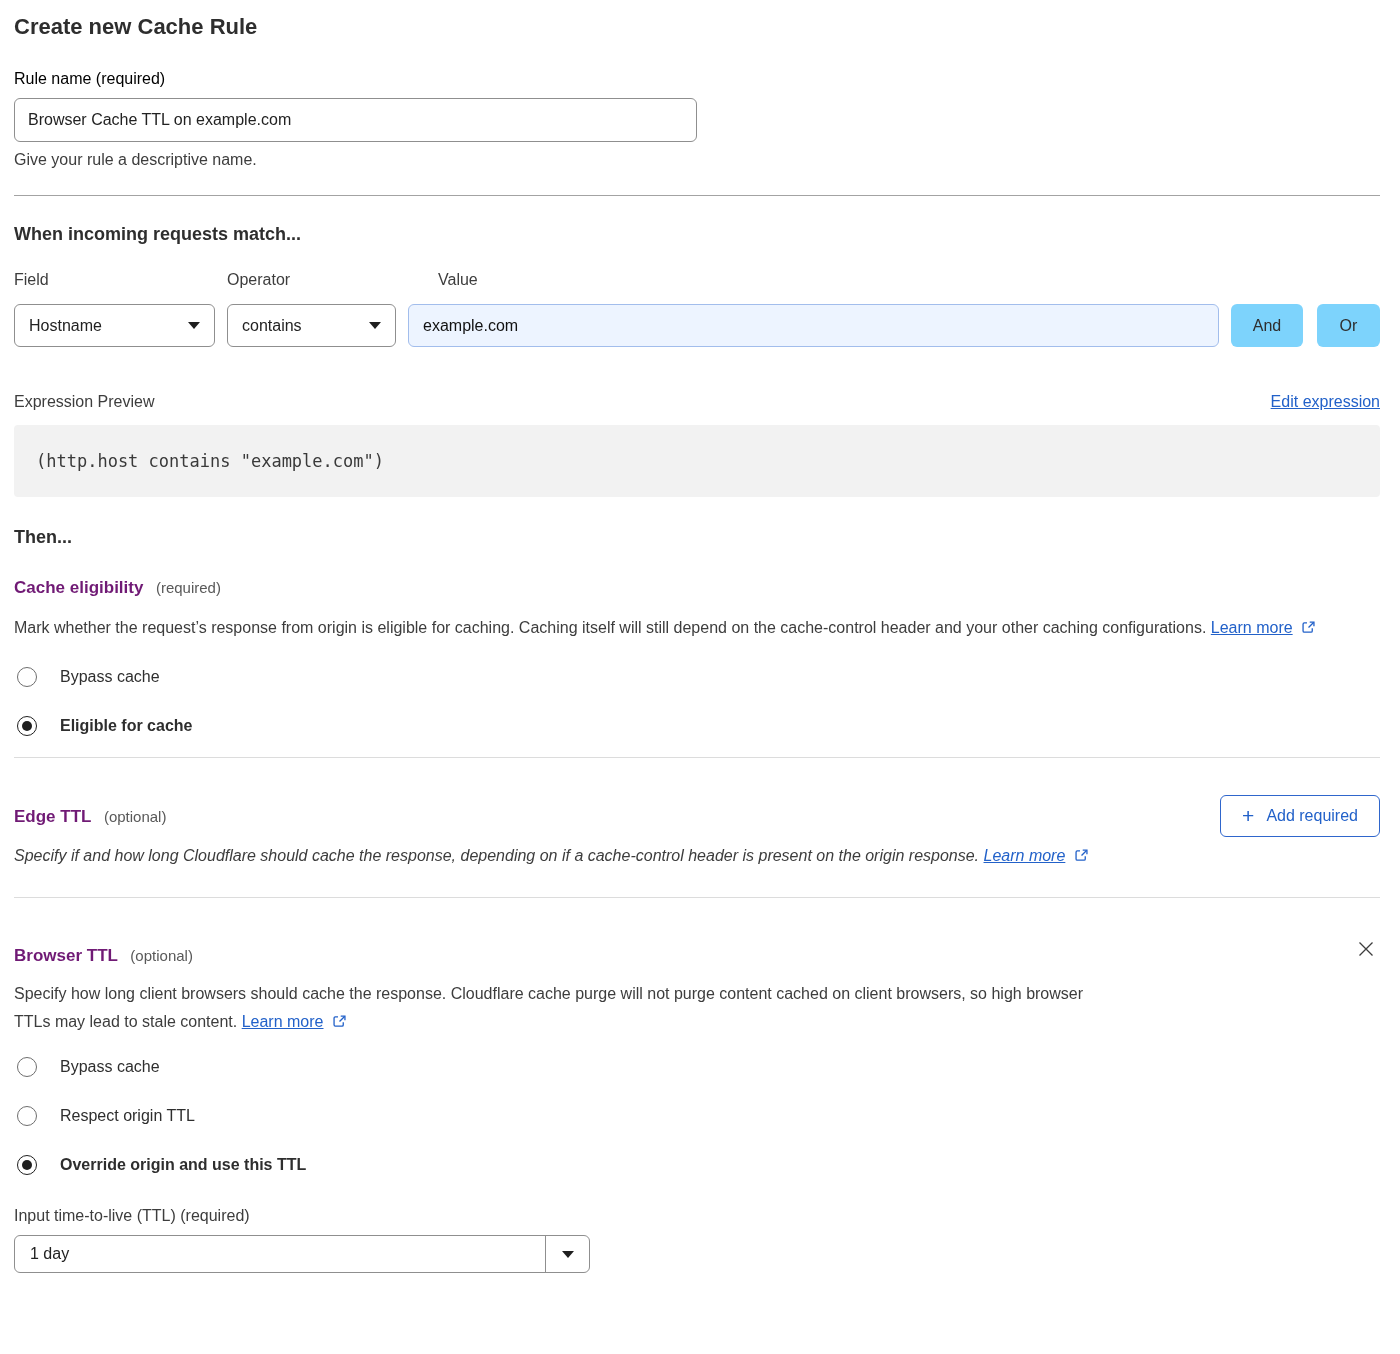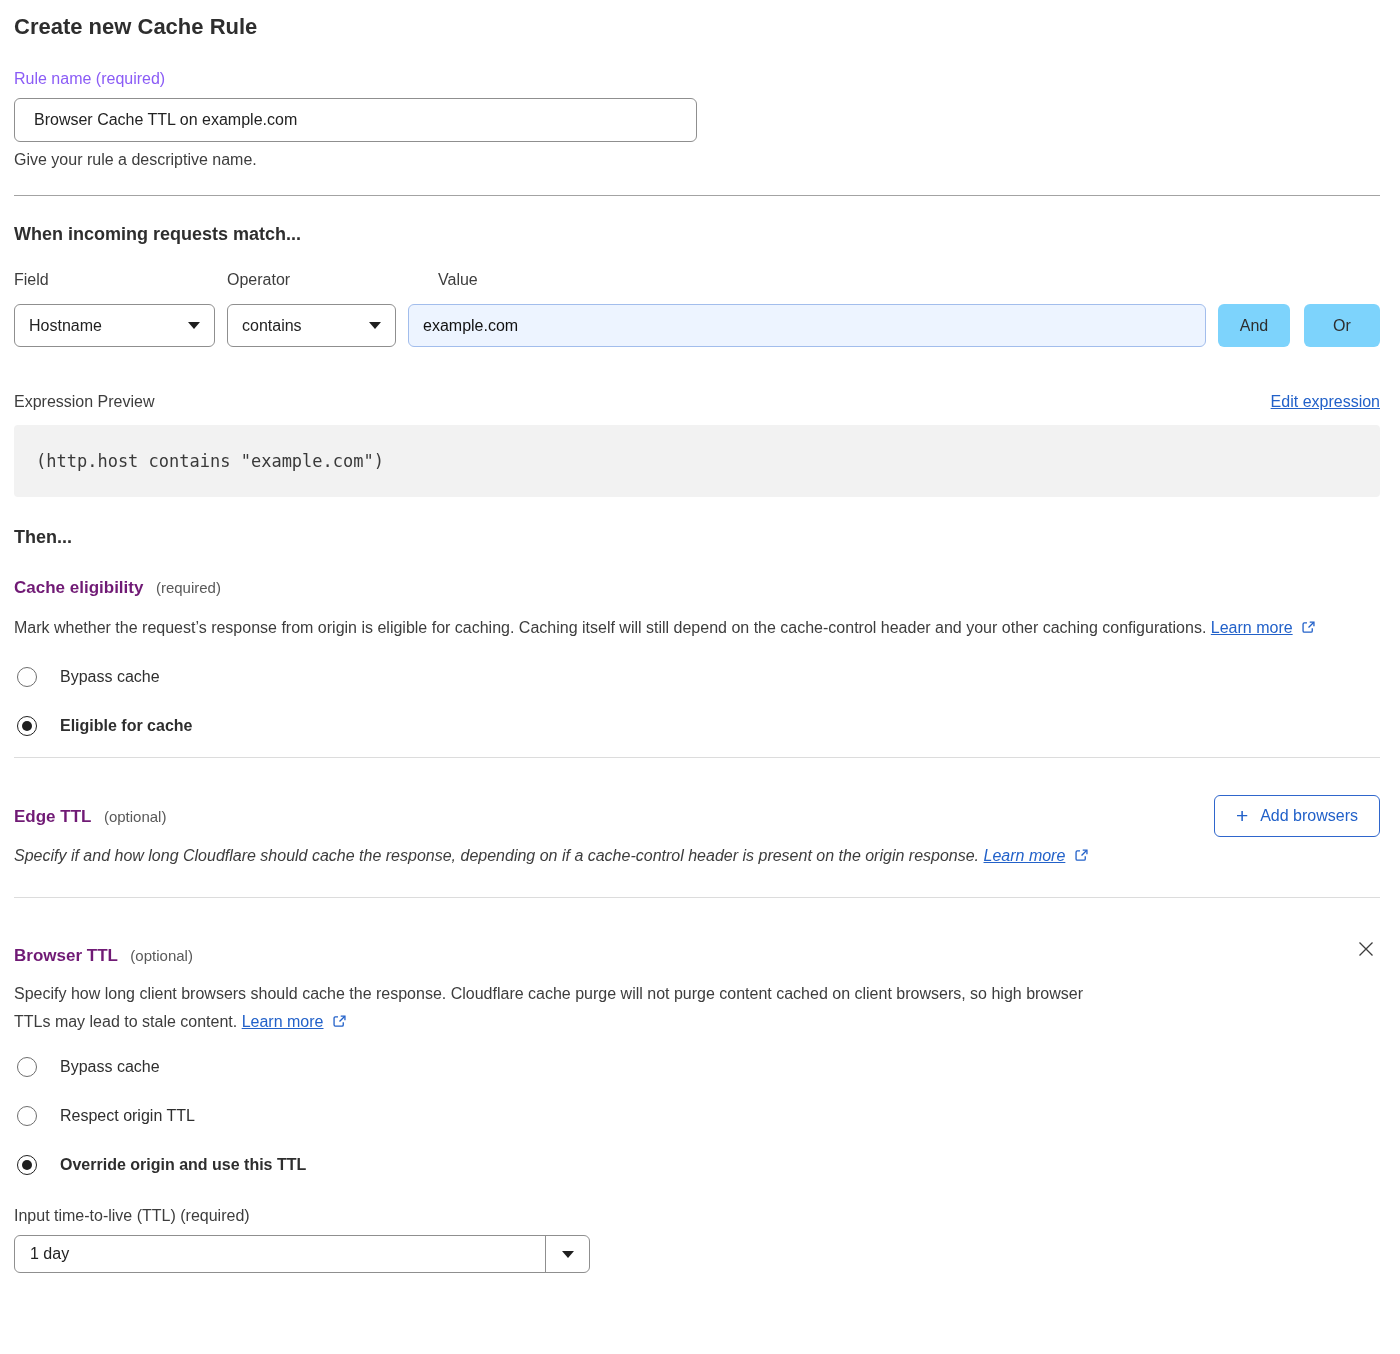--- a/index.html
+++ b/index.html
@@ -7,24 +7,24 @@
   body {
     width: 1400px; min-height: 1354px;
     font-family: "Liberation Sans", sans-serif;
     color: #3d3d3d; font-size: 16px;
   }
   .container { padding: 14px 20px 0 14px; }
 
   h1.page-title { font-size: 22px; font-weight: 700; color: #2e2e2e; line-height: 26px; }
   .section-heading { font-size: 18px; font-weight: 700; color: #2e2e2e; line-height: 22px; }
 
-  .field-label { margin-top: 29px; color: #8b5cf6; line-height: 19px; }
+  .field-label { margin-top: 29px; color: #000000; line-height: 19px; }
   .text-input {
     display: block; margin-top: 10px; width: 683px; height: 44px;
-    border: 1px solid #8f8f8f; border-radius: 6px; padding: 0 19px;
+    border: 1px solid #8f8f8f; border-radius: 6px; padding: 0 13px;
     font-size: 16px; font-family: "Liberation Sans", sans-serif; color: #222;
     background: #fff; outline: none;
   }
   .help-text { margin-top: 8px; line-height: 19px; color: #3d3d3d; }
 
   hr.divider { border: none; border-top: 1px solid #a3a3a3; margin-top: 26px; }
   hr.divider-light { border: none; border-top: 1px solid #dcdcdc; }
 
   .match-heading { margin-top: 27px; }
 
@@ -43,21 +43,21 @@
   .value-input {
     flex: 1; height: 43px; background: #edf4ff; border: 1px solid #a2bdec;
     border-radius: 6px; padding: 8px 14px; font-size: 16px; color: #111;
     font-family: "Liberation Sans", sans-serif; outline: none;
   }
   .btn-gray {
     border: none; background: #7dd3fc; color: #2e2e2e; font-size: 16px;
     border-radius: 6px; height: 43px; cursor: pointer; font-family: "Liberation Sans", sans-serif;
   }
   .btn-and { width: 72px; margin-left: 12px; }
-  .btn-or { width: 76px; margin-left: 14px; }
+  .btn-or { width: 63px; margin-left: 14px; }
   .eg-help { margin-top: 8px; margin-left: 423px; line-height: 19px; }
 
   .expr-row { display: flex; justify-content: space-between; align-items: flex-end; margin-top: 46px; }
   a.link { color: #2261c9; text-decoration: underline; cursor: pointer; }
   .code-block {
     margin-top: 14px; height: 72px; background: #f2f2f2; border-radius: 4px;
     display: flex; align-items: center; padding-left: 22px;
     font-family: "DejaVu Sans Mono", "Liberation Mono", monospace;
     font-size: 17px; color: #3a3a3a;
   }
@@ -195,21 +195,21 @@
         <a class="link">Learn more</a>
         <svg class="ext-icon" width="15" height="15" viewBox="0 0 16 16">
           <path d="M6.4 3.1 H3.5 a1.3 1.3 0 0 0 -1.3 1.3 v7.2 a1.3 1.3 0 0 0 1.3 1.3 h7.2 a1.3 1.3 0 0 0 1.3 -1.3 V8.7" fill="none" stroke="#2261c9" stroke-width="1.4"></path>
           <path d="M9.3 2.2 h4.5 v4.5" fill="none" stroke="#2261c9" stroke-width="1.4"></path>
           <path d="M13.4 2.6 L8 8" fill="none" stroke="#2261c9" stroke-width="1.4"></path>
         </svg>
       </p>
     </div>
     <button class="btn-add-setting">
       <span class="plus">+</span>
-      <span>Add browsers</span>
+      <span>Add required</span>
     </button>
   </div>
 
   <hr class="divider-light hr-after-edge">
 
   <div class="section-block mt-35">
     <div class="left">
       <div class="setting-heading heading-flat">
         <span class="title">Browser TTL</span>
         <span class="badge">(optional)</span>

